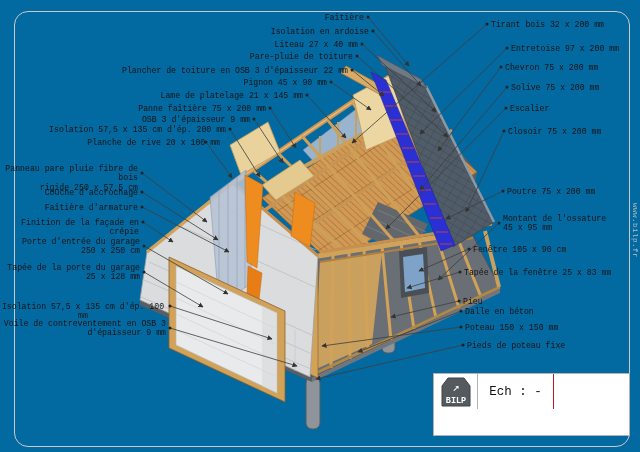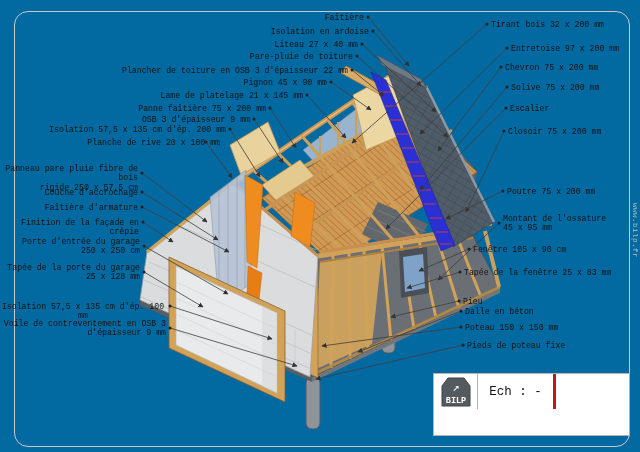--- a/index.html
+++ b/index.html
@@ -15,21 +15,21 @@
   .wm{position:absolute;right:1px;top:203px;writing-mode:vertical-rl;
       font-size:7.5px;color:#bfbfbf;letter-spacing:.5px;}
   .tblock{position:absolute;left:433px;top:373px;width:195px;height:61px;
       border:1px solid #b2b2b2;background:#fff;}
   .trow{height:25px;border-bottom:1px solid #b2b2b2;display:flex;
       align-items:center;justify-content:center;}
   .trow span{color:#1a5fc8;font-weight:bold;font-size:11px;}
   .brow{display:flex;height:35px;}
   .cell{display:flex;align-items:center;justify-content:center;font-size:12.5px;color:#111;}
   .cell.logo{width:43px;border-right:1px solid #b2b2b2;}
-  .cell.ech{width:75px;border-right:3px solid #b91c1c;}
+  .cell.ech{width:75px;border-right:1px solid #b91c1c;}
   .cell.pnum{flex:1;}
 </style>
 </head>
 <body>
 
 <div id="stage">
 
   <div id="pageborder"></div>
 
   <svg id="housesvg" width="640" height="452" viewBox="0 0 640 452">

